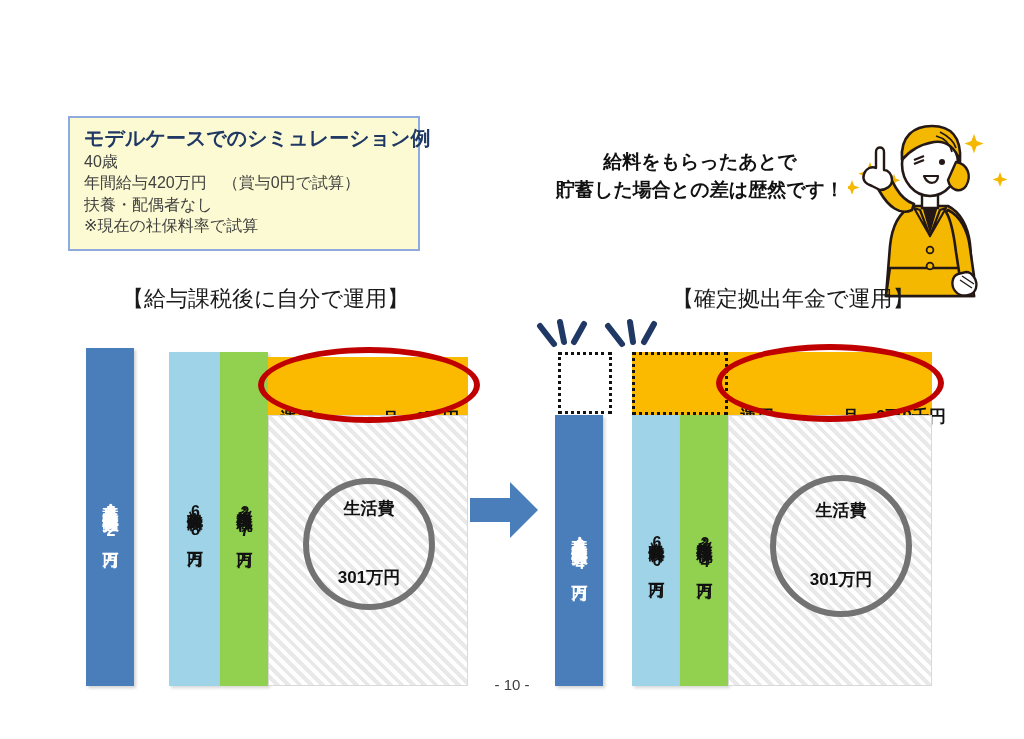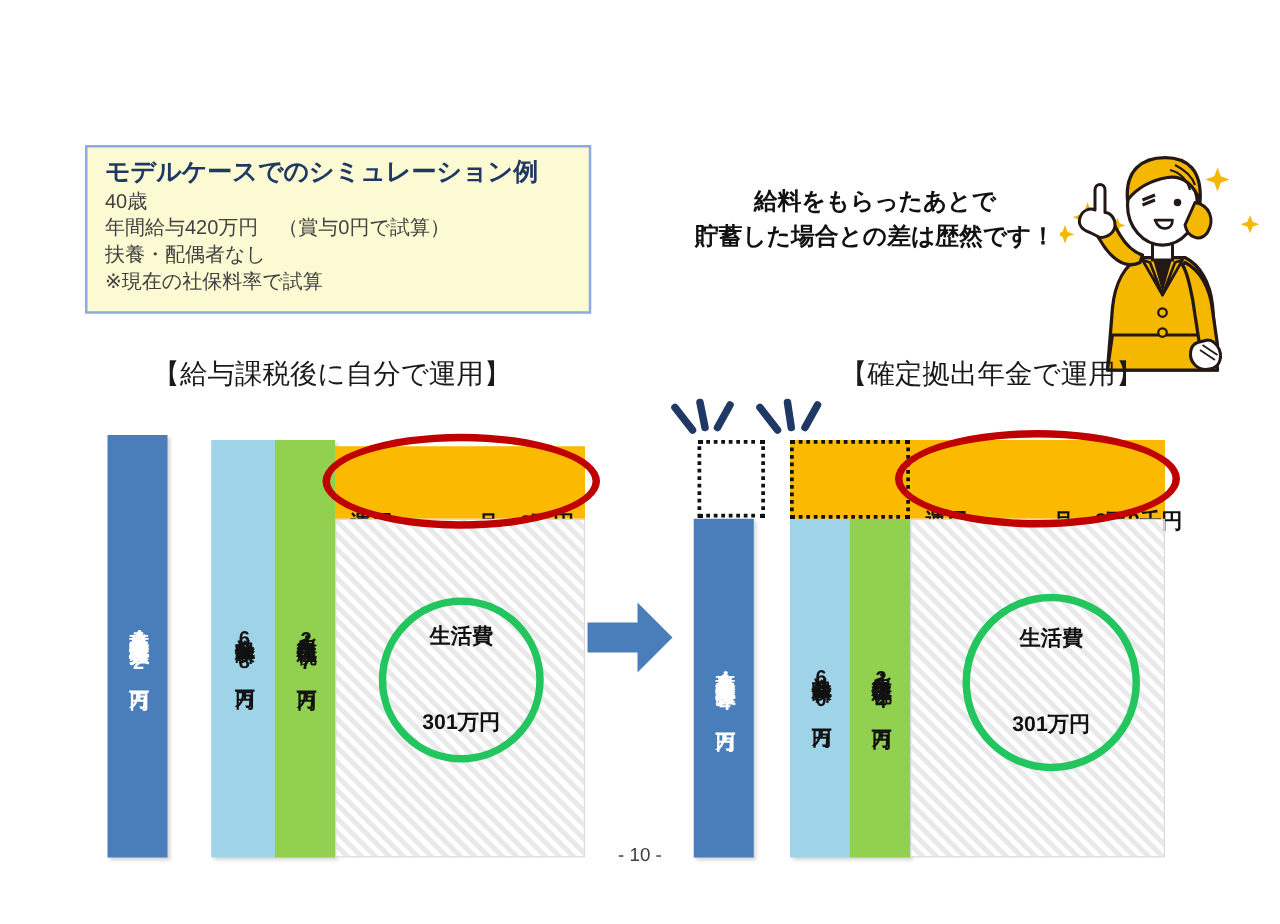--- a/index.html
+++ b/index.html
@@ -22,21 +22,21 @@
     color:#ffffff;font-size:25px;font-weight:normal;white-space:nowrap;
     letter-spacing:.5px;
   }
   #title-bar .t-sub{
     position:absolute;left:310px;top:50%;transform:translateY(-50%);
     color:#ffffff;font-size:21px;white-space:nowrap;
   }
 
   
   #model-box{
-    position:absolute;left:68px;top:116px;width:405px;height:135px;
+    position:absolute;left:68px;top:116px;width:352px;height:135px;
     background:#FCFAD2;border:2px solid #8FAADC;box-sizing:border-box;
     padding:8px 8px 0 14px;
   }
   #model-box .mb-title{
     color:#1F3864;font-size:20px;font-weight:bold;line-height:1.25;
     white-space:nowrap;
   }
   #model-box .mb-line{
     color:#404040;font-size:16px;line-height:1.33;white-space:pre;
   }
@@ -90,21 +90,21 @@
     line-height:1.35;white-space:pre;text-align:left;
   }
 
   
   .red-ellipse{
     position:absolute;border:6px solid #C00000;border-radius:50%;
     box-sizing:border-box;background:transparent;pointer-events:none;
   }
   
   .red-circle{
-    position:absolute;border:6px solid #22c55e;border-radius:50%;
+    position:absolute;border:6px solid #737373;border-radius:50%;
     box-sizing:border-box;display:flex;align-items:center;
     justify-content:center;
   }
   .circle-text{
     text-align:center;font-size:17px;font-weight:bold;color:#111111;
     line-height:1.35;white-space:pre;
   }
 
   
   #dotted-empty{

